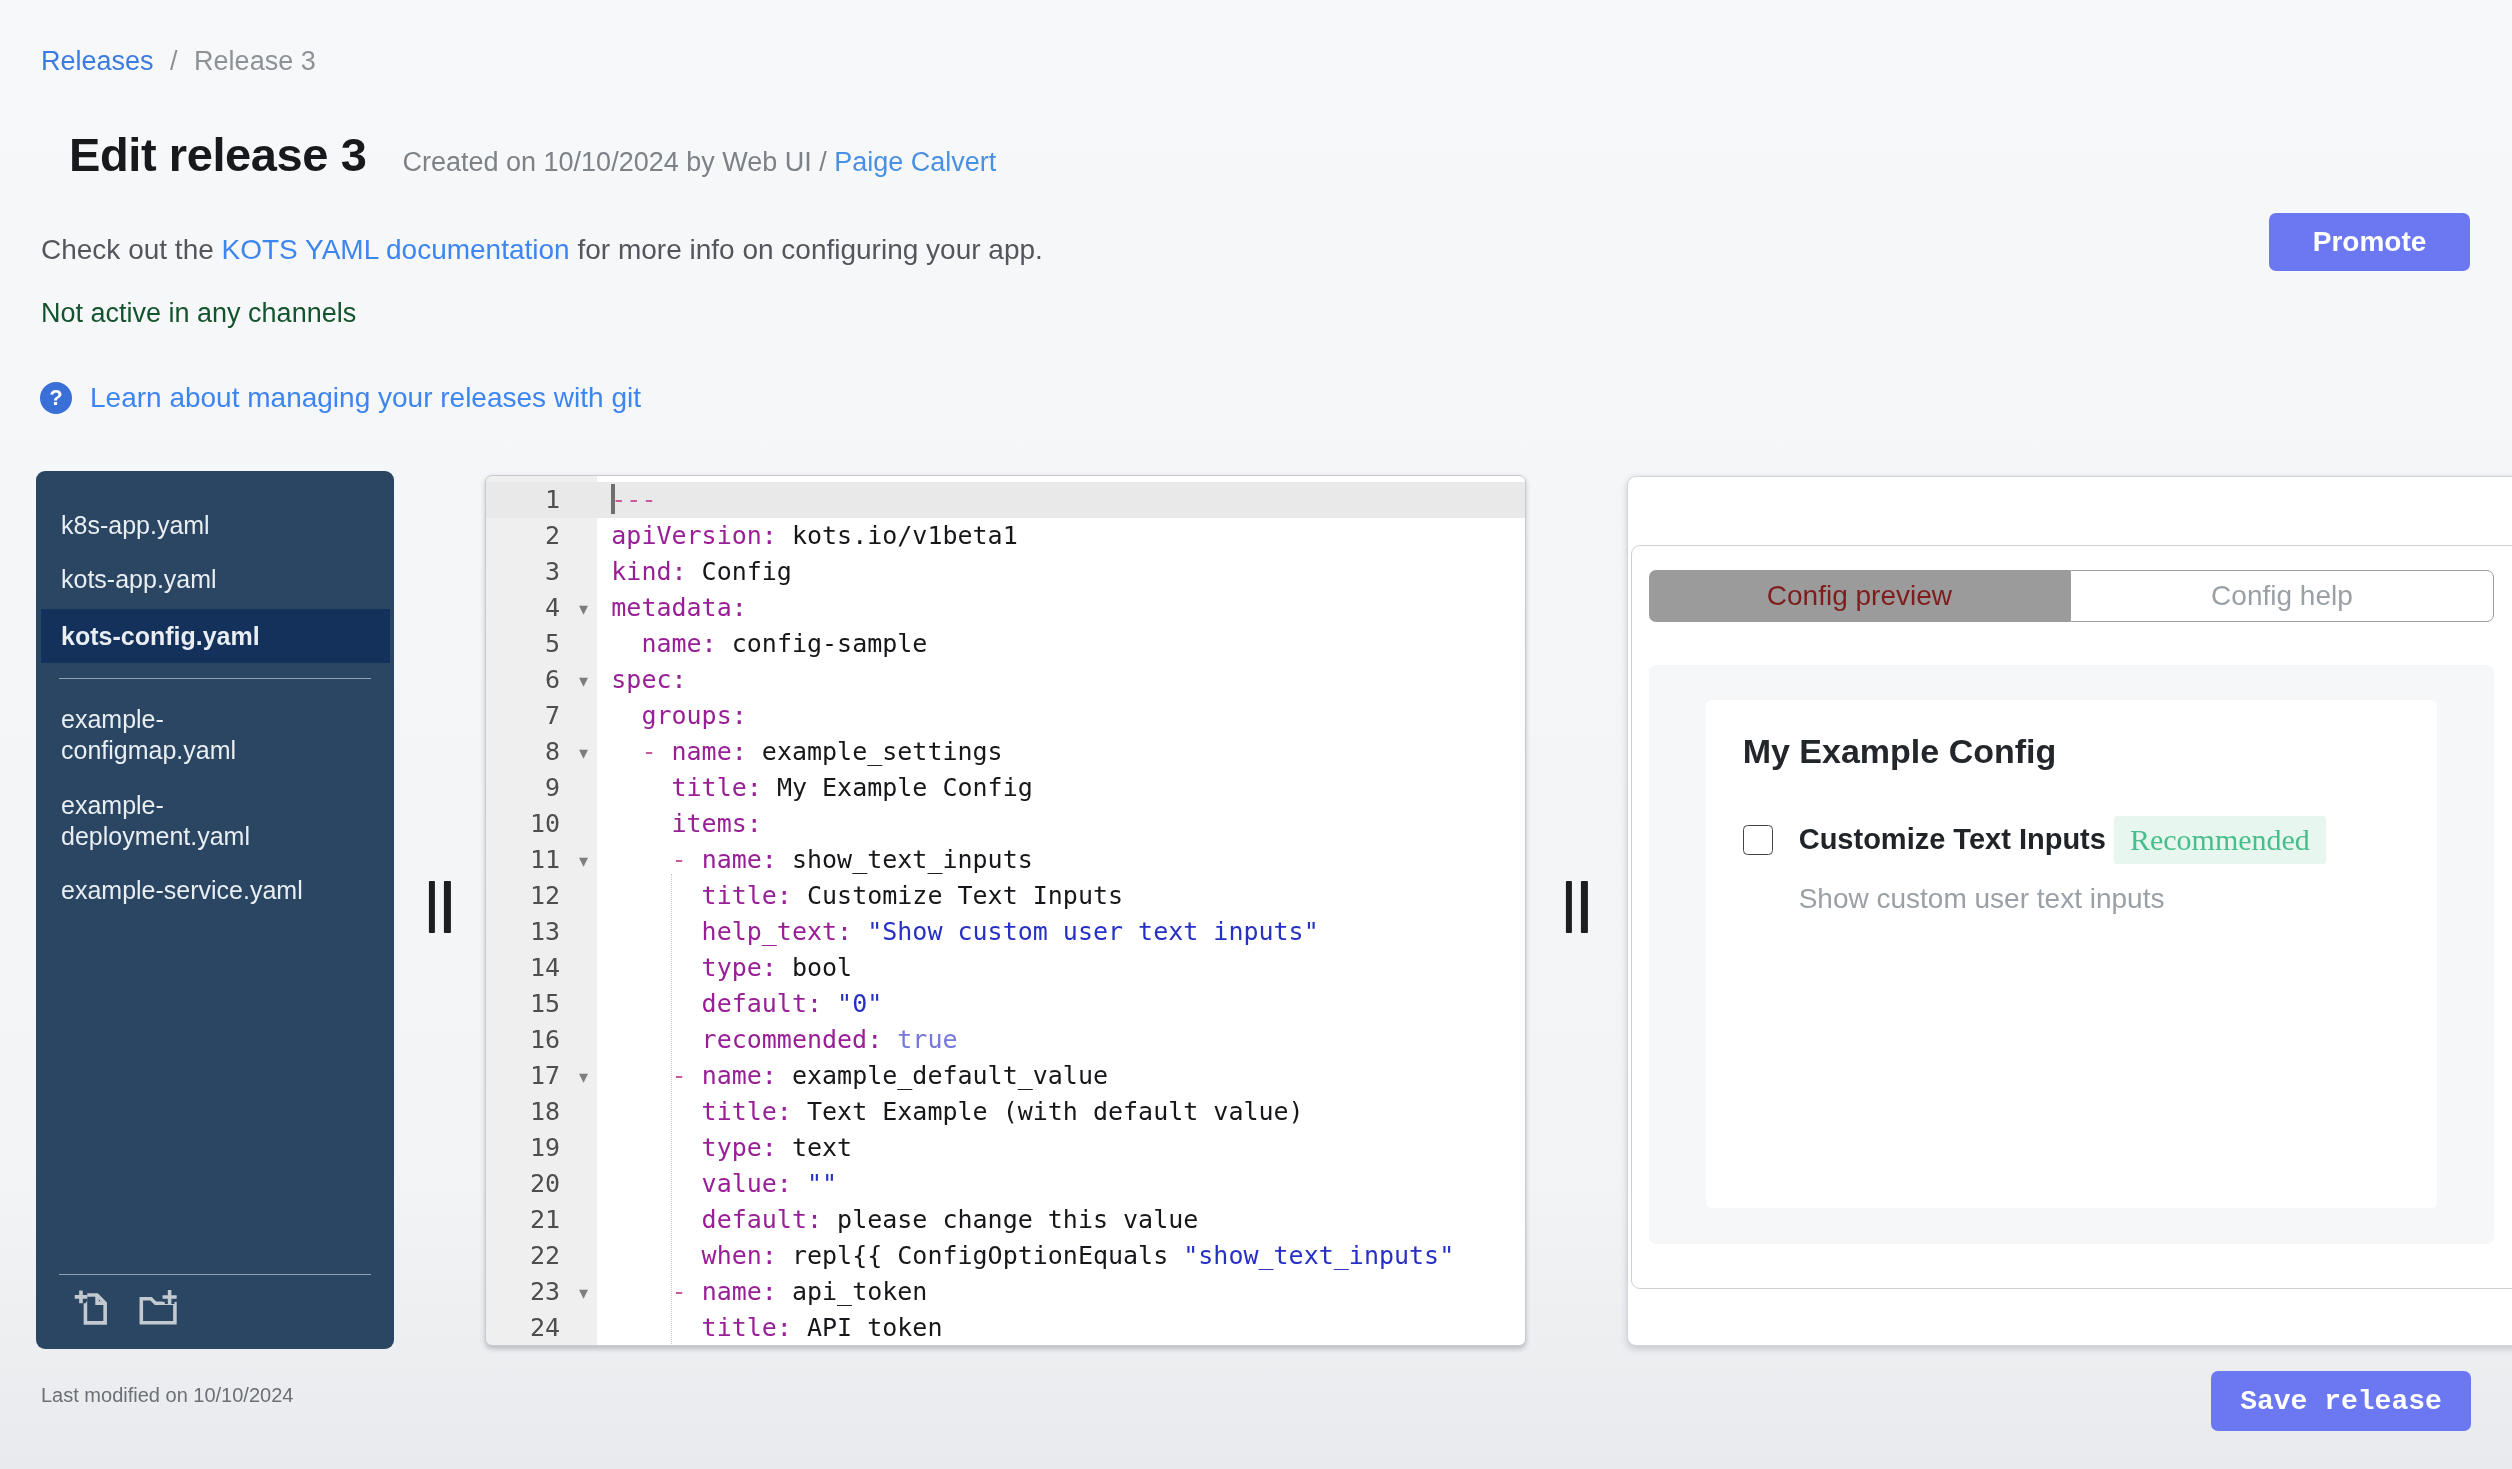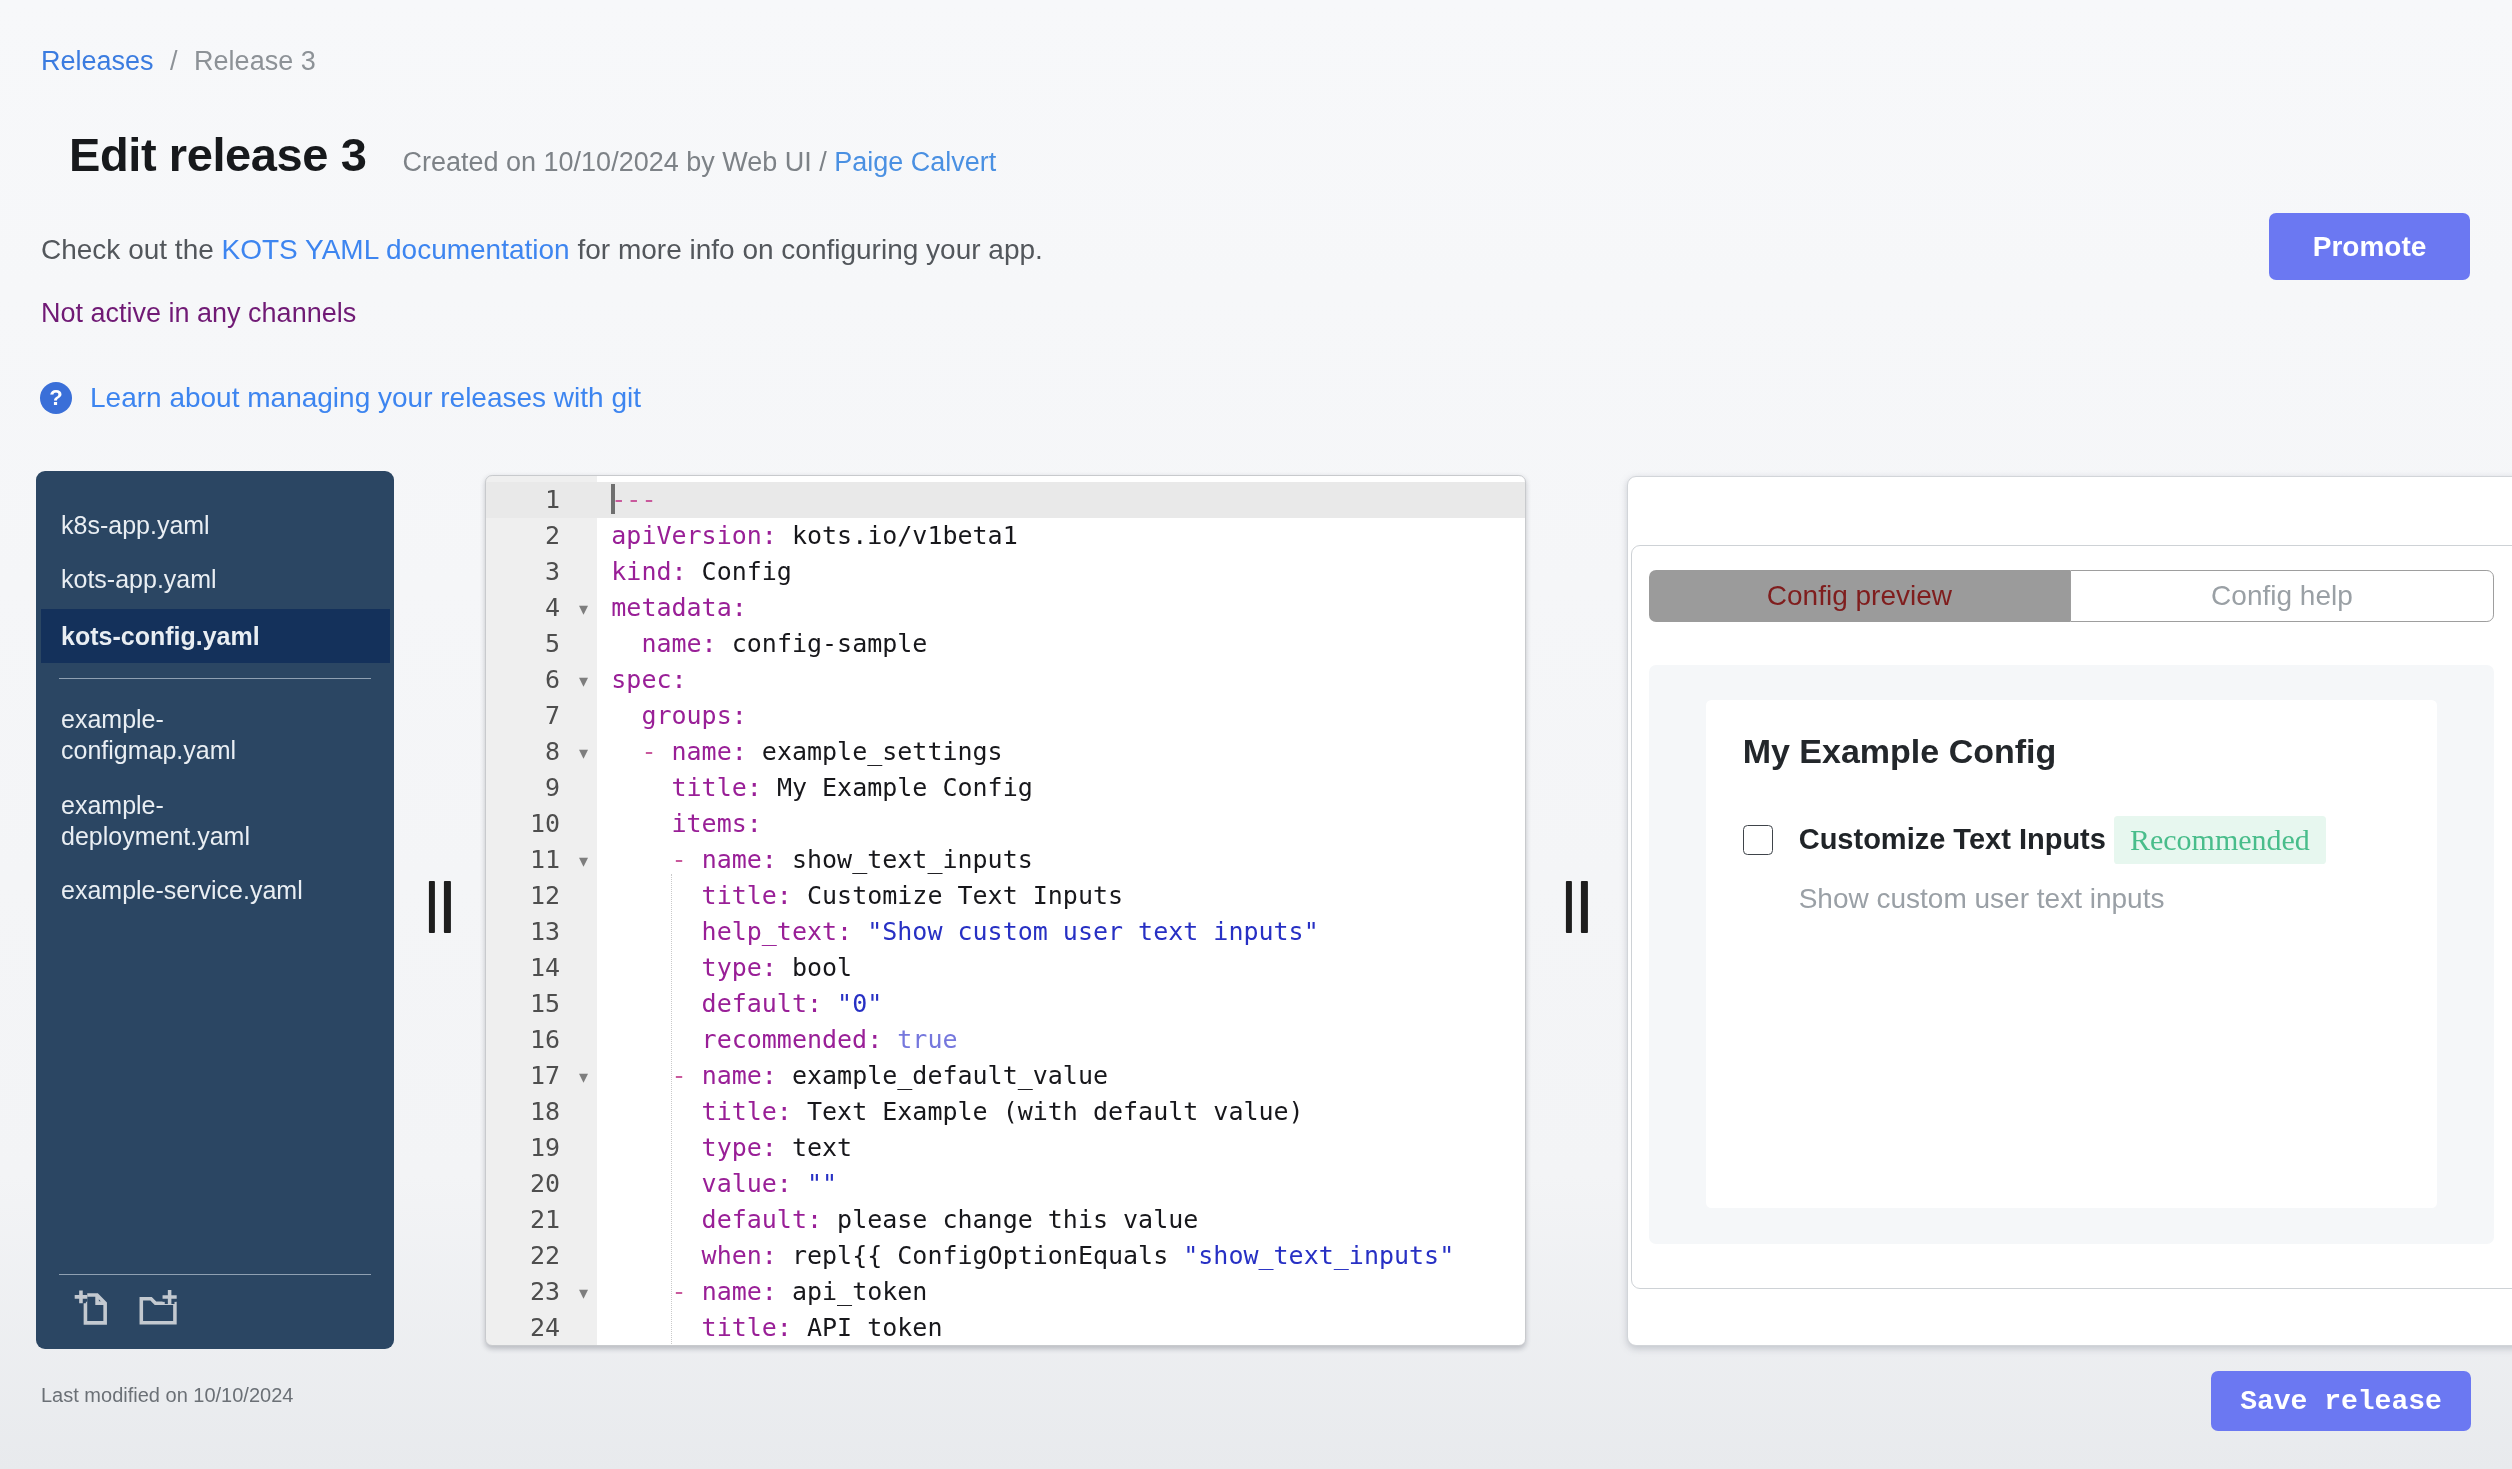--- a/index.html
+++ b/index.html
@@ -18,26 +18,26 @@
   .breadcrumb .sep, .breadcrumb .current { color:#8d9297; }
   .breadcrumb .sep { margin:0 9px; }
 
   .title-row { position:absolute; left:41px; top:127px; display:flex; align-items:baseline; gap:36px; }
   .title-row h1 { font-size:47px; font-weight:700; color:#17191c; letter-spacing:-0.4px;margin-left:28px; }
   .created { font-size:27px; color:#7d8287; }
   .created a { color:var(--author-link); }
 
   .btn { border:none; cursor:pointer; background:var(--accent); color:#fff; font-weight:700;
          font-family:"Liberation Sans",sans-serif; border-radius:7.1px; }
-  .promote-btn { position:absolute; right:42px; top:213px; width:201px; height:67px; font-size:28px; }
+  .promote-btn { position:absolute; right:42px; top:213px; width:201px; height:58px; font-size:28px; }
   .save-btn   { position:absolute; right:41px; top:1371px; width:260px; height:60px; font-size:28px;font-family:Liberation Mono, monospace; }
 
   .docs-line { position:absolute; left:41px; top:234px; font-size:28px; color:#53575c; }
   .docs-line a { color:var(--link);margin-top:44px; }
-  .channel-status { position:absolute; left:41px; top:298px; font-size:27px; color:#701a75;text-align:right; }
+  .channel-status { position:absolute; left:41px; top:298px; font-size:27px; color:#14532d;text-align:right; }
 
   .git-row { position:absolute; left:40px; top:382px; display:flex; align-items:center; gap:18px; }
   .help-badge { width:32px; height:32px; border-radius:50%; background:var(--help-icon-bg);
                 color:#fff; font-size:22px; font-weight:700; display:flex; align-items:center;
                 justify-content:center; cursor:pointer; flex-shrink:0; }
   .git-row a { font-size:28px; color:var(--link); }
 
   
   .workbench { position:absolute; left:36px; top:471px; width:2434px; height:876px; display:flex;gap:32px; }
 

